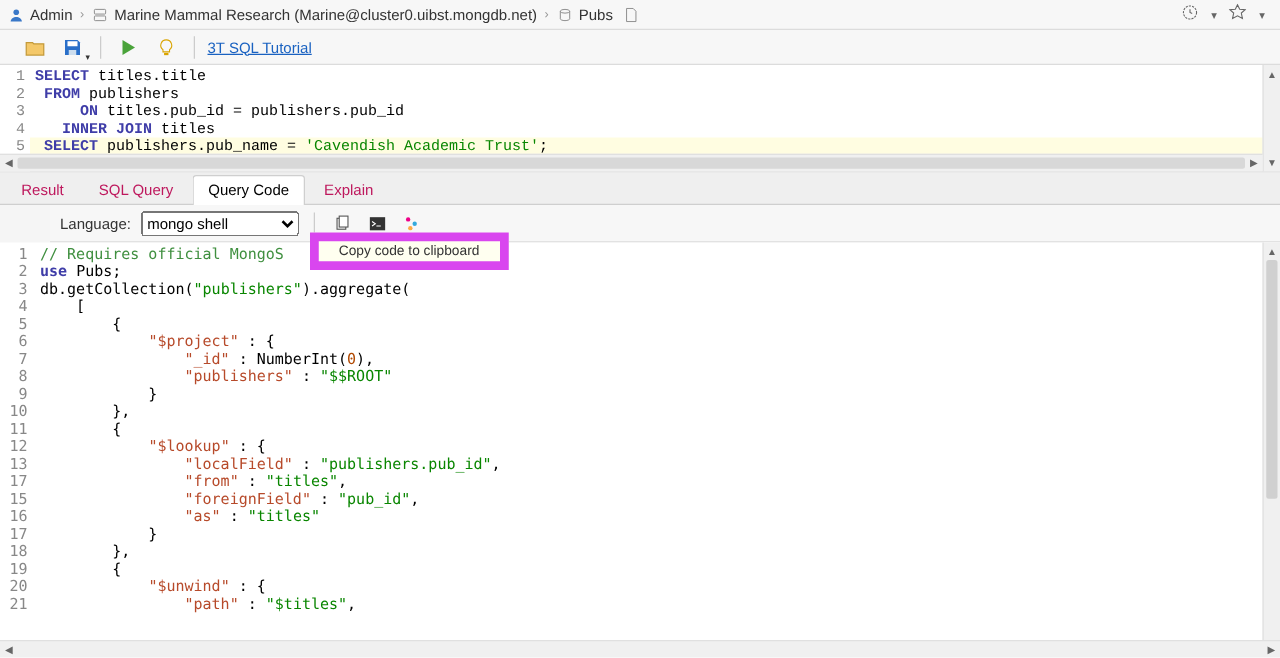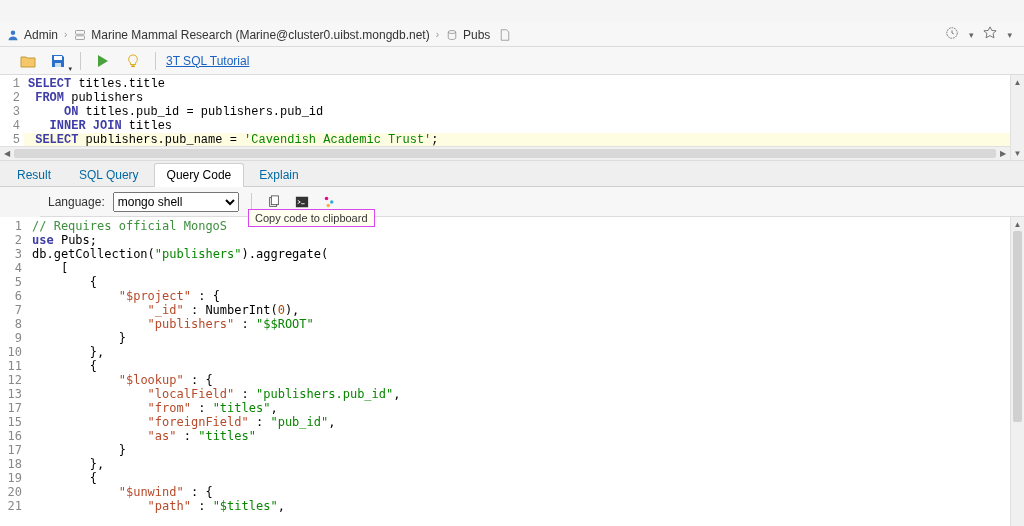--- a/index.html
+++ b/index.html
@@ -14,21 +14,20 @@
     overflow: hidden;
   }
   .breadcrumb {
     height: 24px;
     display: flex;
     align-items: center;
     padding: 0 6px;
     background: #f7f7f7;
     border-bottom: 1px solid #dcdcdc;
     gap: 4px;
-    margin-top: 23px;
   }
   .breadcrumb .sep { color: #999; font-size: 10px; margin: 0 2px; }
   .bc-icon { width: 14px; height: 14px; display: inline-flex; align-items:center; justify-content:center; }
   .spacer { flex: 1; }
   .top-right { display: flex; gap: 10px; align-items:center; padding-right:6px;}
   .toolbar {
     height: 28px;
     display: flex;
     align-items: center;
     padding: 0 16px;
@@ -95,21 +94,21 @@
   .tabs-row {
     height: 26px;
     background: #efefef;
     border-bottom: 1px solid #cfcfcf;
     display:flex; align-items:flex-end;
     padding-left: 4px;
   }
   .tab {
     padding: 4px 12px 5px;
     font-size: 12px;
-    color: #0369a1;
+    color: #be185d;
     border: 1px solid transparent;
     border-bottom: none;
     margin-right: 2px;
     cursor:pointer;
     position:relative; top:1px;
     border-radius: 3px 3px 0 0;
   }
   .tab.active {
     background: #fff;
     border-color: #cfcfcf;
@@ -134,22 +133,22 @@
     width:20px; height:20px;
     display:flex; align-items:center; justify-content:center;
     border-radius:2px;
     cursor:pointer;
   }
   .tooltip {
     position:absolute;
     left: 208px;
     top: 22px;
     background: #fffff0;
-    border: 1px solid #d946ef;
-    padding: 2px 6px;
+    border: 7px solid #d946ef;
+    padding: 2px 16px;
     font-size: 11px;
     color:#333;
     z-index: 10;
   }
   .lower-editor {
     position:relative;
     background:#fff;
     height: calc(100% - 24px - 28px - 86px - 26px - 30px - 14px);
     display:flex;
   }

